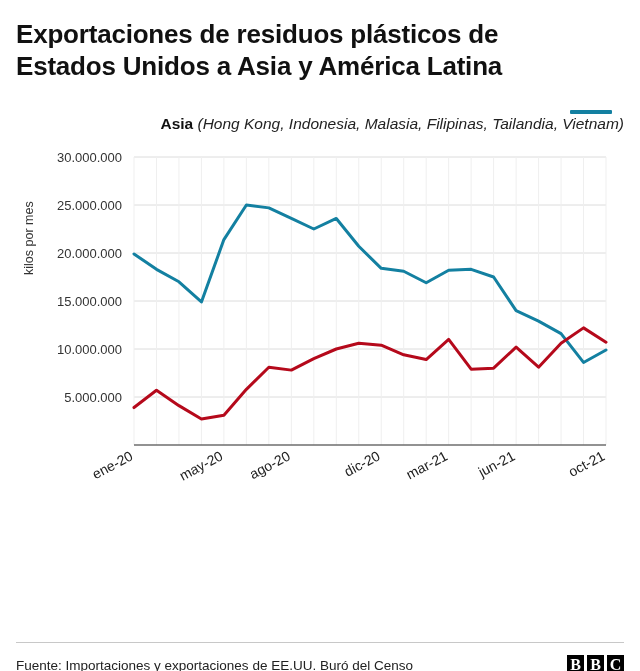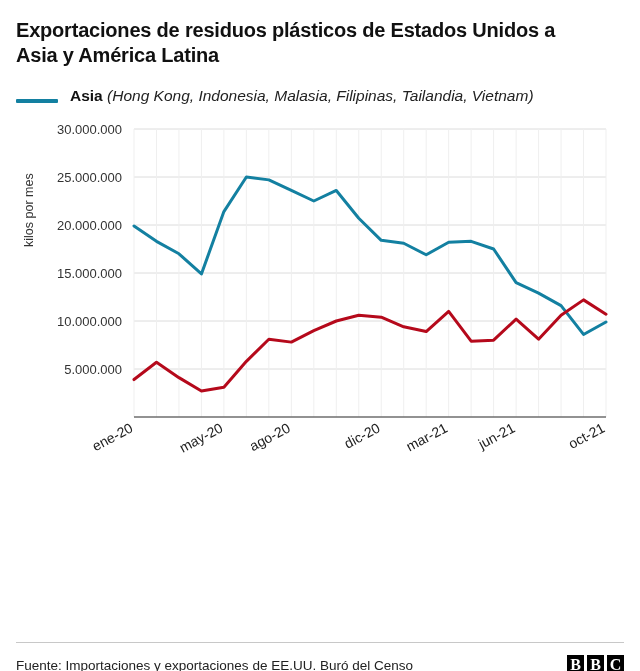--- a/index.html
+++ b/index.html
@@ -16,35 +16,36 @@
     overflow: hidden;
   }
   .wrap {
     width: 640px;
     height: 671px;
     position: relative;
     box-sizing: border-box;
     padding: 0 16px;
   }
   .title {
-    font-size: 20px;
+    font-size: 26px;
     font-weight: bold;
     line-height: 1.24;
     letter-spacing: -0.2px;
     margin: 18px 0 0 0;
     color: #111111;
     max-width: 560px;
   }
   .legend {
     margin-top: 18px;
   }
   .legend-row {
     display: flex;
-    align-items: center;
+    align-items: flex-end;
     margin-bottom: 10px;
+    flex-direction: column;
   }
   .legend-swatch {
     width: 42px;
     height: 4px;
     margin-top: 10px;
     margin-right: 12px;
     flex: 0 0 auto;
     border-radius: 1px;
   }
   .legend-text {

